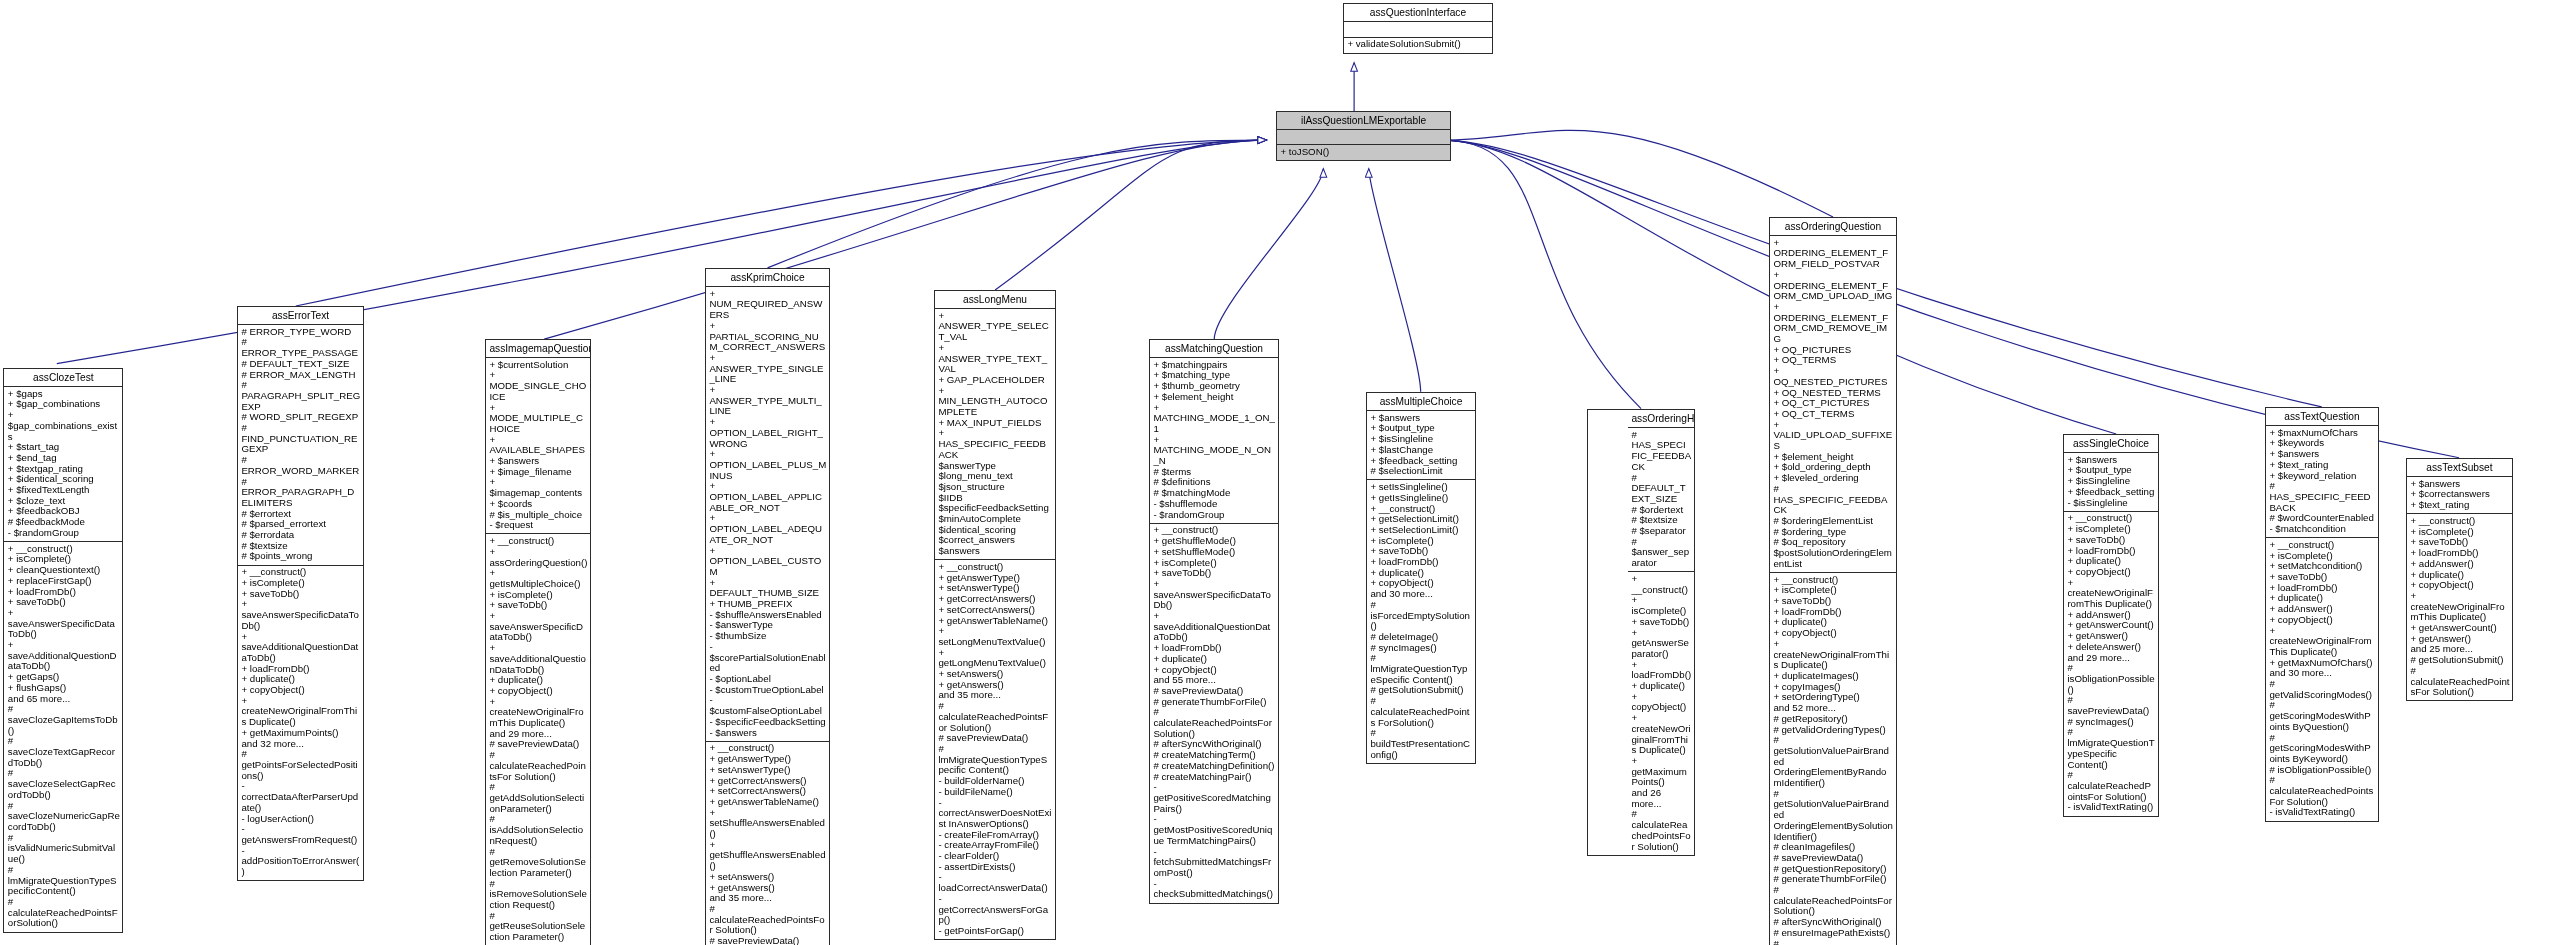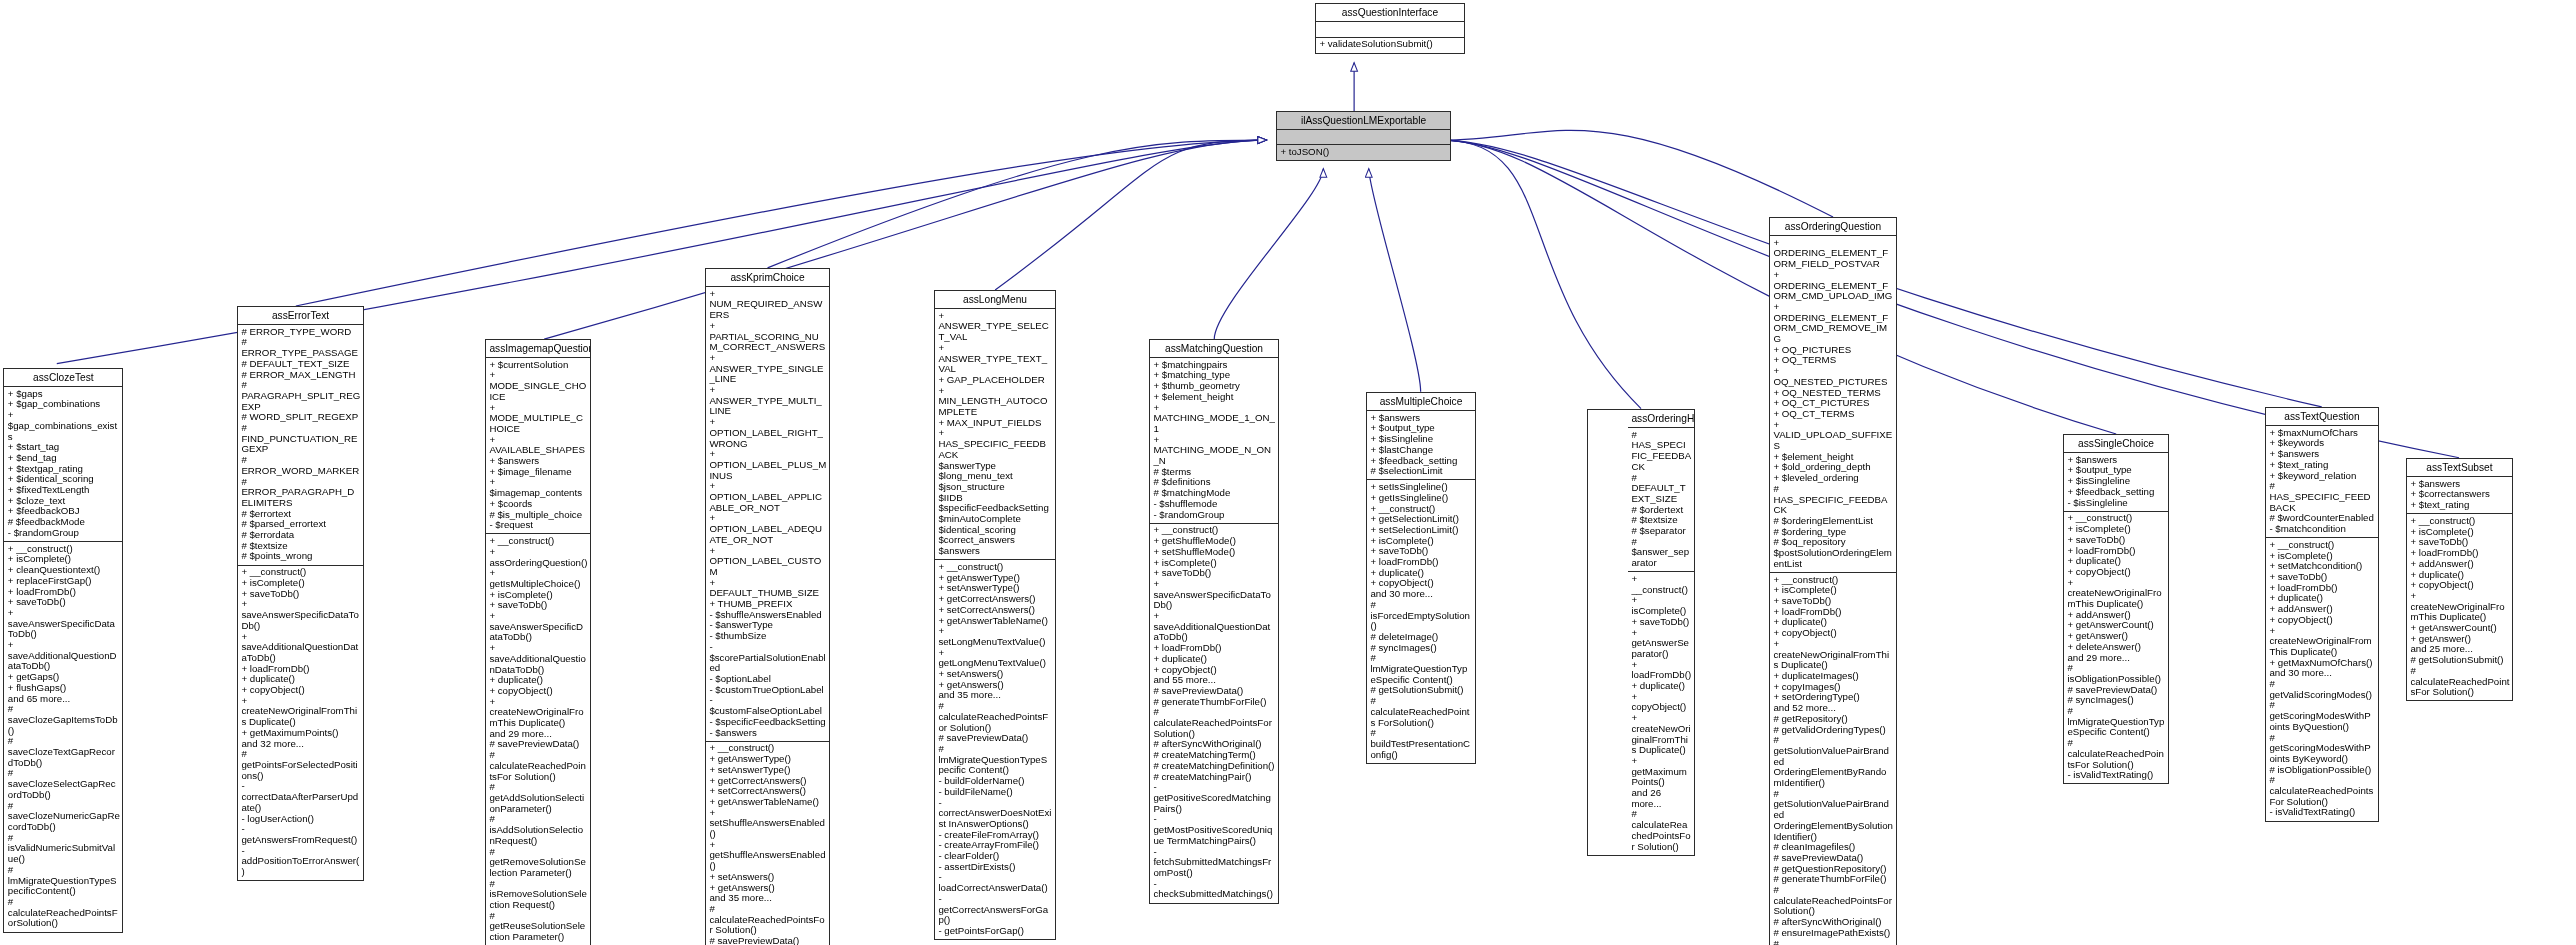--- a/index.html
+++ b/index.html
@@ -64,21 +64,21 @@
         <path d="M 1676 462 C 1676 422, 1614.77 230, 1614.77 199" marker-end="url(#hollowTri)"></path>
         <path d="M 1936 482 C 1783.48 332, 1840 165.22, 1701 165.22" marker-end="url(#hollowTri)"></path>
         <path d="M 2162.5 256 C 1869.55 106, 1840 165.22, 1701 165.22" marker-end="url(#hollowTri)"></path>
         <path d="M 2496.5 512 C 1996.47 362, 1840 165.22, 1701 165.22" marker-end="url(#hollowTri)"></path>
         <path d="M 2739 480 C 2088.62 330, 1840 165.22, 1701 165.22" marker-end="url(#hollowTri)"></path>
         <path d="M 2901 540 C 2150.18 390, 1840 165.22, 1701 165.22" marker-end="url(#hollowTri)"></path>
         <path d="M 1597.5 131 L 1597.5 74" marker-end="url(#hollowTri)"></path>
       </g>
   </svg>
   <div id="nodes">
-      <div class="node" style="left: 1315px; top: 3.4px; width: 150px;">
+      <div class="node" style="left: 1343px; top: 3.4px; width: 150px;">
         <div class="title">assQuestionInterface</div>
         <div class="compartment empty"></div>
         <div class="compartment">
           <div class="row">+ validateSolutionSubmit()</div>
         </div>
       </div>
       <div class="node focus" style="left: 1276px; top: 111px; width: 175px;">
         <div class="title">ilAssQuestionLMExportable</div>
         <div class="compartment empty"></div>
         <div class="compartment">
@@ -417,21 +417,21 @@
           <div class="row"># cleanImagefiles()</div>
           <div class="row"># savePreviewData()</div>
           <div class="row"># getQuestionRepository()</div>
           <div class="row"># generateThumbForFile()</div>
           <div class="row"># calculateReachedPointsFor Solution()</div>
           <div class="row"># afterSyncWithOriginal()</div>
           <div class="row"># ensureImagePathExists()</div>
           <div class="row"># buildOrderingElementForm DataConverter()</div>
         </div>
       </div>
-      <div class="node" style="left: 2063px; top: 434px; width: 106px;">
+      <div class="node" style="left: 2063px; top: 434px; width: 96px;">
         <div class="title">assSingleChoice</div>
         <div class="compartment">
           <div class="row">+ $answers</div>
           <div class="row">+ $output_type</div>
           <div class="row">+ $isSingleline</div>
           <div class="row">+ $feedback_setting</div>
           <div class="row">- $isSingleline</div>
         </div>
         <div class="compartment">
           <div class="row">+ __construct()</div>

